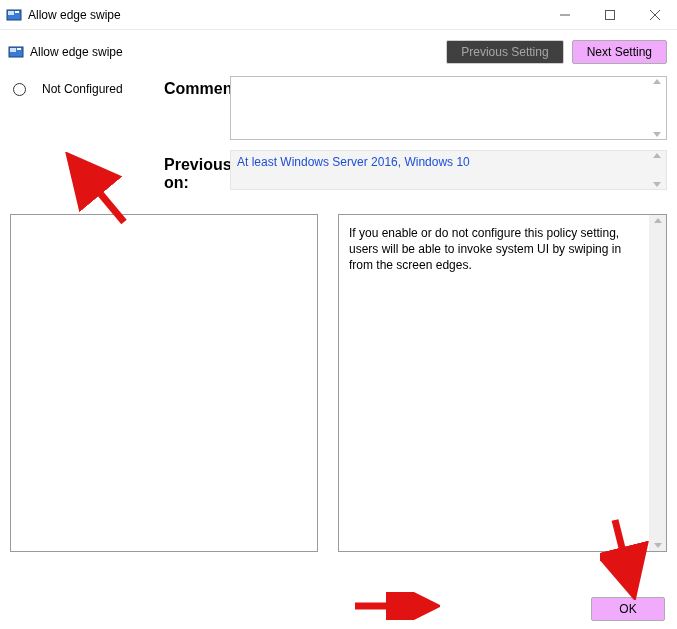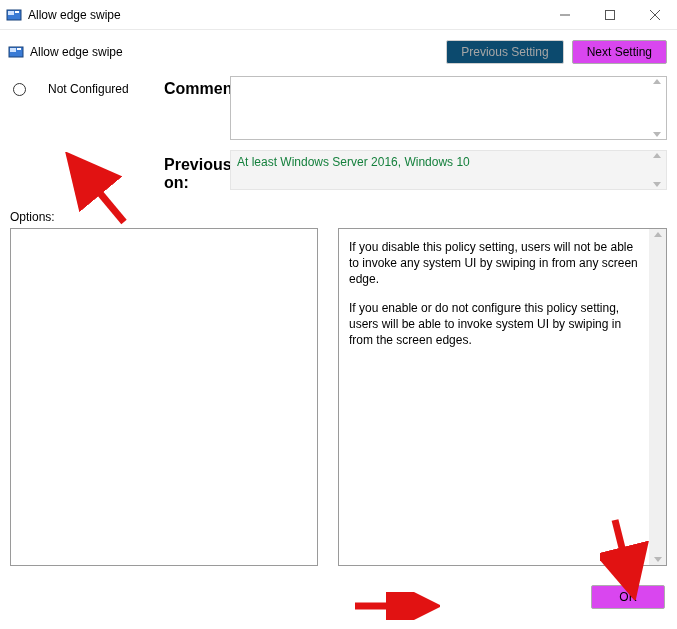--- a/index.html
+++ b/index.html
@@ -42,37 +42,37 @@
   .header-row .app-icon {
     width: 16px; height: 16px; margin-right: 6px;
     display:inline-flex;align-items:center;justify-content:center;
   }
   .header-row .setting-name { flex: 1; font-size: 12px; }
   .nav-buttons { display: flex; gap: 8px; }
   .btn {
     height: 24px;
     padding: 0 14px;
     border: 1px solid #adadad;
-    background: #d946ef;
+    background: #f0abfc;
     font-size: 12px;
     font-family: inherit;
     display: inline-flex;
     align-items: center;
     justify-content: center;
     border-radius: 2px;
   }
-  .btn.disabled { color: #a5a5a5; border-color: #d0d0d0; background:#0c4a6e; }
+  .btn.disabled { color: #a5a5a5; border-color: #d0d0d0; background:#404040; }
   .upper {
     display: grid;
     grid-template-columns: 150px 62px 1fr;
     padding: 6px 10px 0 10px;
     column-gap: 4px;
   }
   .radio-col { display: flex; flex-direction: column; gap: 12px; padding-top: 4px; }
-  .radio-item { display: flex; align-items: center; gap: 22px; padding:2px 3px; }
+  .radio-item { display: flex; align-items: center; gap: 16px; padding:2px 3px; }
   .radio-outer {
     width: 13px; height: 13px; border: 1px solid #333; border-radius: 50%;
     display: inline-flex; align-items: center; justify-content: center;
     background: #fff;
   }
   .radio-inner { width: 7px; height: 7px; border-radius:50%; background:#1a6fd8; }
   .radio-selected { border: 2px solid #e11212; }
   .label-col { font-size: 16px; padding-top:4px;font-weight:bold; }
   .label-row1 { height: 70px; }
   .label-row2 { padding-top: 6px; }
@@ -84,21 +84,21 @@
     height: 64px;
   }
   .supported-box {
     position: relative;
     border: 1px solid #e5e5e5;
     background: #f4f4f4;
     height: 40px;
     margin-top: 10px;
     padding: 4px 20px 4px 6px;
     font-size: 12px;
-    color: #15803d;
+    color: #1d4ed8;
   }
   .tiny-sb {
     position: absolute; right: 2px; width: 14px;
     display:flex; flex-direction:column; justify-content:space-between;
   }
   .tiny-sb.full { top:2px; bottom:2px; }
   .tri { width:0;height:0;border-left:4px solid transparent;border-right:4px solid transparent; margin:0 auto; }
   .tri.up { border-bottom:5px solid #b8b8b8; }
   .tri.dn { border-top:5px solid #b8b8b8; }
   .lower-labels {
@@ -129,21 +129,21 @@
   }
   .help-box p { margin: 0 0 12px 0; }
   .help-sb {
     position:absolute; right:0; top:0; bottom:0; width:17px;
     background:#f0f0f0;
     display:flex; flex-direction:column; justify-content:space-between;
     align-items:center; padding:3px 0;
   }
   .footer {
     position: absolute;
-    bottom: 12px; left: 0; right: 0;
+    bottom: 0; left: 0; right: 0;
     height: 40px;
     display: flex;
     align-items: center;
     justify-content: flex-end;
     gap: 11px;
     padding: 0 12px;
   }
   .footer .btn { width: 74px; }
   
   .arrow { position: absolute; pointer-events: none; }
@@ -222,27 +222,25 @@
       <span>At least Windows Server 2016, Windows 10</span>
       <div class="tiny-sb full">
         <div class="tri up"></div>
         <div class="tri dn"></div>
       </div>
     </div>
   </div>
 </div>
 
 <div class="lower-labels">
-  <div class="left">Options:</div>
 </div>
 
 <div class="lower">
   <div class="options-box"></div>
   <div class="help-box">
-    <p>If you disable this policy setting, users will not be able to invoke any system UI by swiping in from any screen edge.</p>
     <p>If you enable or do not configure this policy setting, users will be able to invoke system UI by swiping in from the screen edges.</p>
     <div class="help-sb">
       <div class="tri up"></div>
       <div class="tri dn"></div>
     </div>
   </div>
 </div>
 
 <div class="footer">
   <button class="btn">OK</button>

